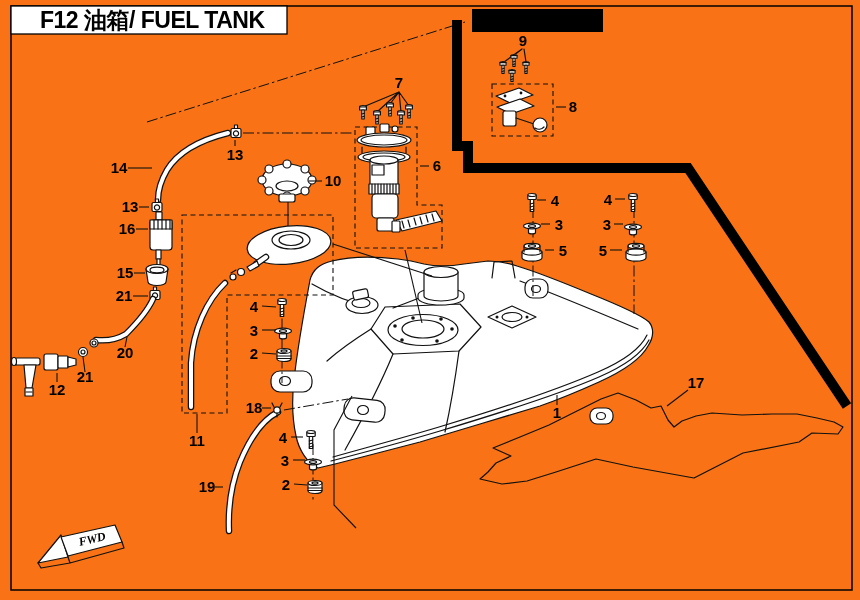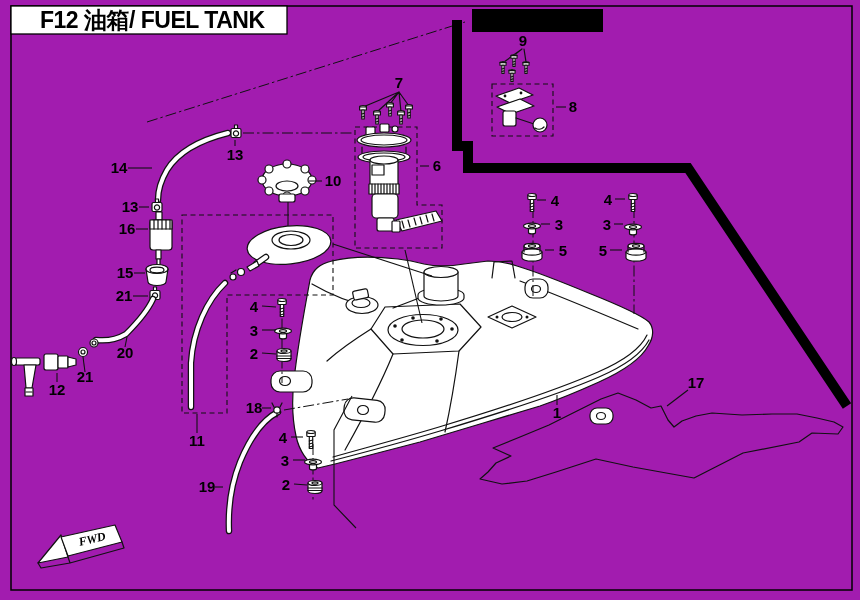--- a/index.html
+++ b/index.html
@@ -1,16 +1,16 @@
 <!DOCTYPE html>
 <html><head>
 <meta charset="utf-8">
 <style>
   html,body{margin:0;padding:0;background:#fff;}
-  .stage{position:relative;width:860px;height:600px;background:#a21caf;overflow:hidden;}
+  .stage{position:relative;width:860px;height:600px;background:#f97316;overflow:hidden;}
   svg{display:block;}
   .ln{fill:none;stroke:#111;stroke-width:1.2;stroke-linecap:round;stroke-linejoin:round;}
   .fw{fill:#fff;stroke:#111;stroke-width:1.2;stroke-linecap:round;stroke-linejoin:round;}
   .dash{fill:none;stroke:#111;stroke-width:1.1;stroke-dasharray:5 3.5;}
   .dd{fill:none;stroke:#111;stroke-width:1;stroke-dasharray:11 3 2.5 3;}
   .thick{fill:none;stroke:#000;stroke-width:10;stroke-linejoin:miter;stroke-linecap:butt;}
   .hose-o{fill:none;stroke:#111;stroke-width:6.5;stroke-linecap:round;}
   .hose-i{fill:none;stroke:#fff;stroke-width:4;stroke-linecap:round;}
   .pn{font:bold 15px "Liberation Sans",sans-serif;fill:#000;text-anchor:middle;}
   .ttl{font:bold 23px "Liberation Sans",sans-serif;fill:#000;letter-spacing:-0.5px;}

